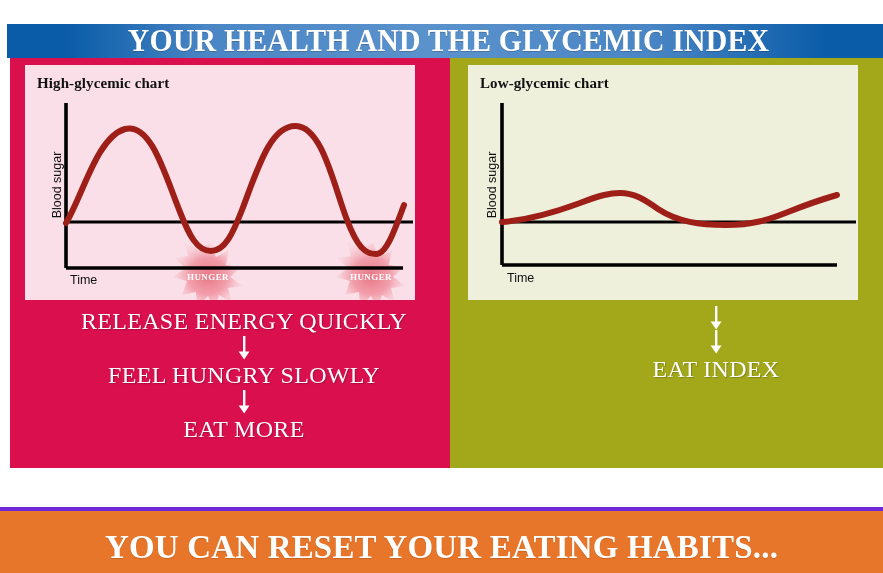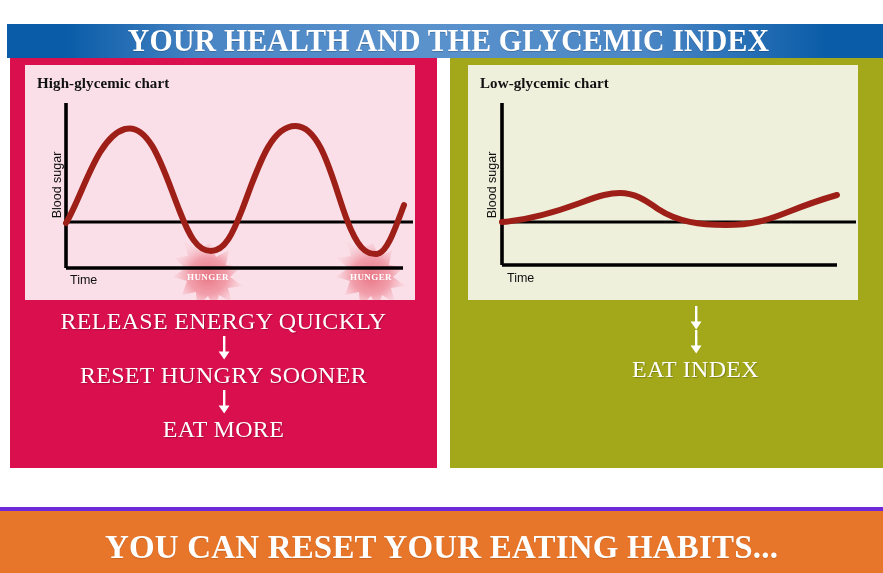--- a/index.html
+++ b/index.html
@@ -45,20 +45,21 @@
     transform-origin: center center;
     white-space: nowrap;
     text-shadow: 0 1px 0 rgba(0,0,0,0.18);
   }
 
   
   .panel {
     position: absolute;
     top: 58px;
     height: 410px;
+    padding-left: 41px;
   }
   #panel-high {
     left: 10px;
     width: 427px;
     background: #d90f4e;
   }
   #panel-low {
     left: 450px;
     width: 491px;
     background: #a3a81a;
@@ -214,21 +215,21 @@
     </svg>
   </div>
 
   <div class="flow">
     <div class="flow-line">RELEASE ENERGY QUICKLY</div>
     <div class="flow-arrow">
       <svg width="16" height="24" viewBox="0 0 16 24">
           <path d="M7 0 h2.4 v15.5 h4.1 L8.2 23.4 L2.6 15.5 h4.4 Z" fill="#ffffff"></path>
         </svg>
     </div>
-    <div class="flow-line">RESET HUNGRY SOONER</div>
+    <div class="flow-line">FEEL HUNGRY SLOWLY</div>
     <div class="flow-arrow">
       <svg width="16" height="24" viewBox="0 0 16 24">
           <path d="M7 0 h2.4 v15.5 h4.1 L8.2 23.4 L2.6 15.5 h4.4 Z" fill="#ffffff"></path>
         </svg>
     </div>
     <div class="flow-line">EAT MORE</div>
   </div>
 </div>
 
 <div class="panel" id="panel-low">

